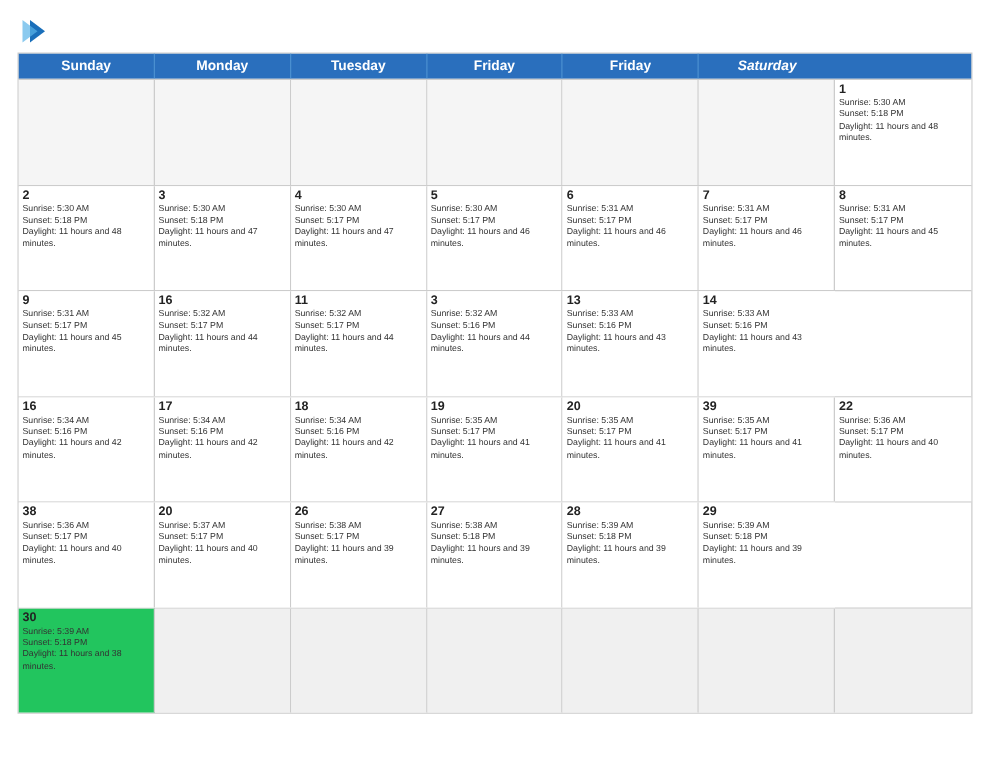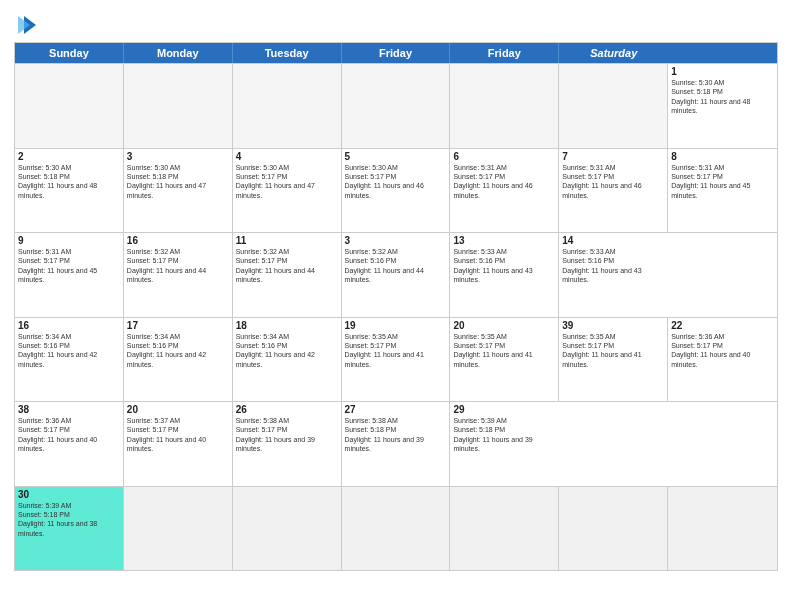--- a/index.html
+++ b/index.html
@@ -103,21 +103,21 @@
     }
     .cell-info {
       font-size: 7px;
       line-height: 1.35;
       color: #333;
     }
     .last-row .cal-cell {
       background: #f0f0f0;
     }
     .last-row .cal-cell.has-content {
-      background: #5eead4;
+      background: #22c55e;
     }
   </style>
 </head>
 <body>
 
 <div class="page">
 
   <div class="header">
     <div class="logo">
       <div style="display:flex; align-items:center; gap:2px;">
@@ -258,20 +258,24 @@
           </div>
           <div class="cal-cell">
             <div class="day-number">26</div>
             <div class="cell-info">Sunrise: 5:38 AM<br>Sunset: 5:17 PM<br>Daylight: 11 hours and 39 minutes.</div>
           </div>
           <div class="cal-cell">
             <div class="day-number">27</div>
             <div class="cell-info">Sunrise: 5:38 AM<br>Sunset: 5:18 PM<br>Daylight: 11 hours and 39 minutes.</div>
           </div>
           <div class="cal-cell">
+            <div class="day-number">28</div>
+            <div class="cell-info">Sunrise: 5:39 AM<br>Sunset: 5:18 PM<br>Daylight: 11 hours and 39 minutes.</div>
+          </div>
+          <div class="cal-cell">
             <div class="day-number">29</div>
             <div class="cell-info">Sunrise: 5:39 AM<br>Sunset: 5:18 PM<br>Daylight: 11 hours and 39 minutes.</div>
           </div>
         </div>
         <div class="cal-row last-row">
           <div class="cal-cell has-content">
             <div class="day-number">30</div>
             <div class="cell-info">Sunrise: 5:39 AM<br>Sunset: 5:18 PM<br>Daylight: 11 hours and 38 minutes.</div>
           </div>
           <div class="cal-cell empty"></div>

